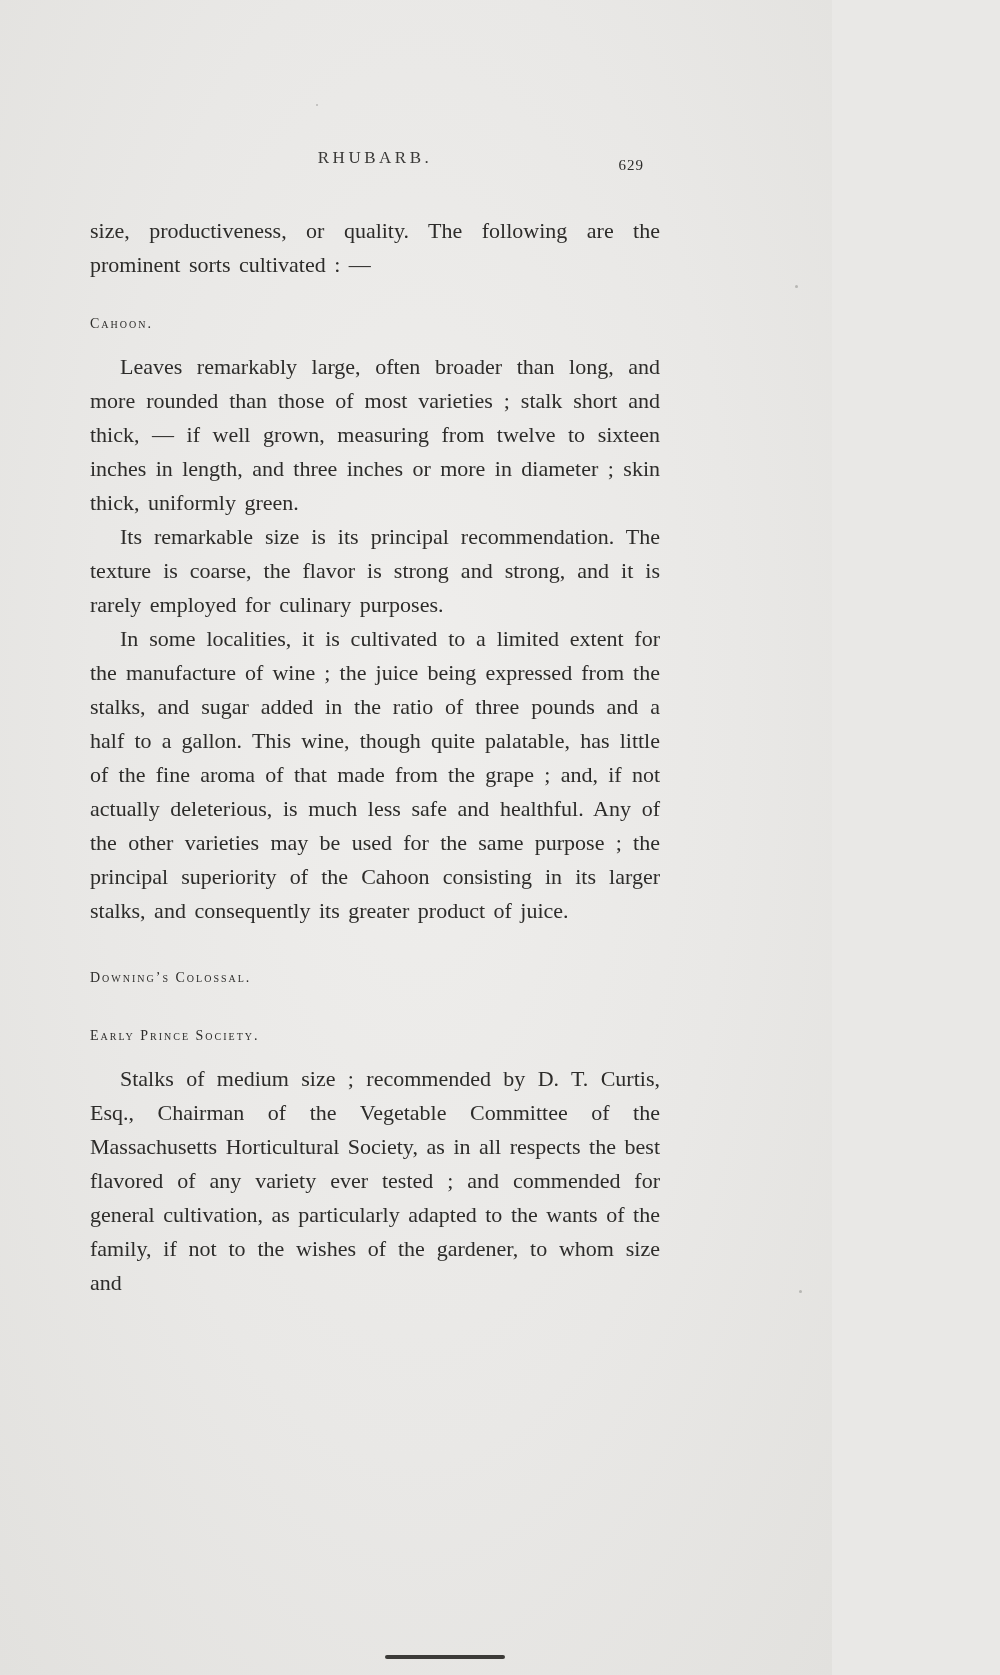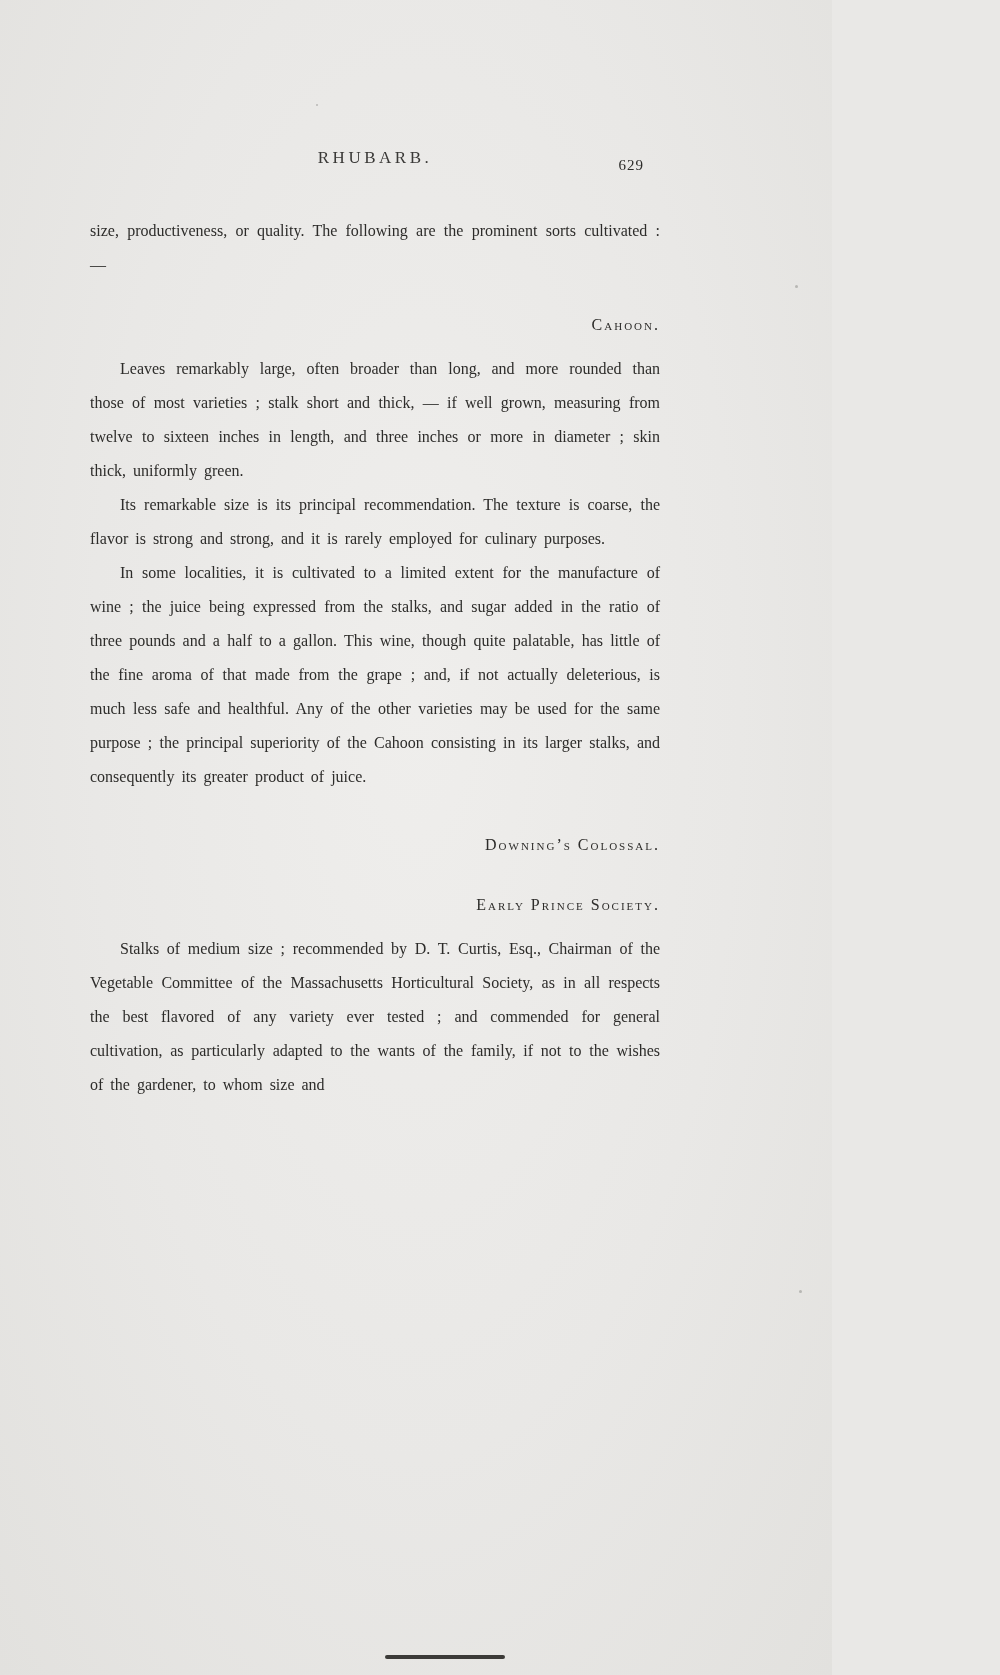--- a/index.html
+++ b/index.html
@@ -39,42 +39,42 @@
     position: absolute;
     right: 16px;
     top: -3px;
     font-size: 15px;
     letter-spacing: 1px;
     color: #2d2c2a;
     margin-top: 12px;
   }
   .para {
     margin: 0;
-    font-size: 16px;
+    font-size: 22px;
     line-height: 34px;
     text-align: justify;
     text-indent: 30px;
     word-spacing: 3px;
   }
   .para.no-indent {
     text-indent: 0;
   }
   .section {
     margin-top: 42px;
   }
   .section.first {
     margin-top: 34px;
   }
   .heading {
     margin: 0 0 18px 0;
-    font-size: 16px;
+    font-size: 14px;
     font-weight: normal;
     font-variant: small-caps;
     letter-spacing: 2px;
-    text-align: right;
+    text-align: left;
     color: #2d2c2a;
   }
   .scan-artifact {
     position: absolute;
     left: 385px;
     bottom: 16px;
     width: 120px;
     height: 4px;
     background: #1d1c1a;
     border-radius: 2px;

